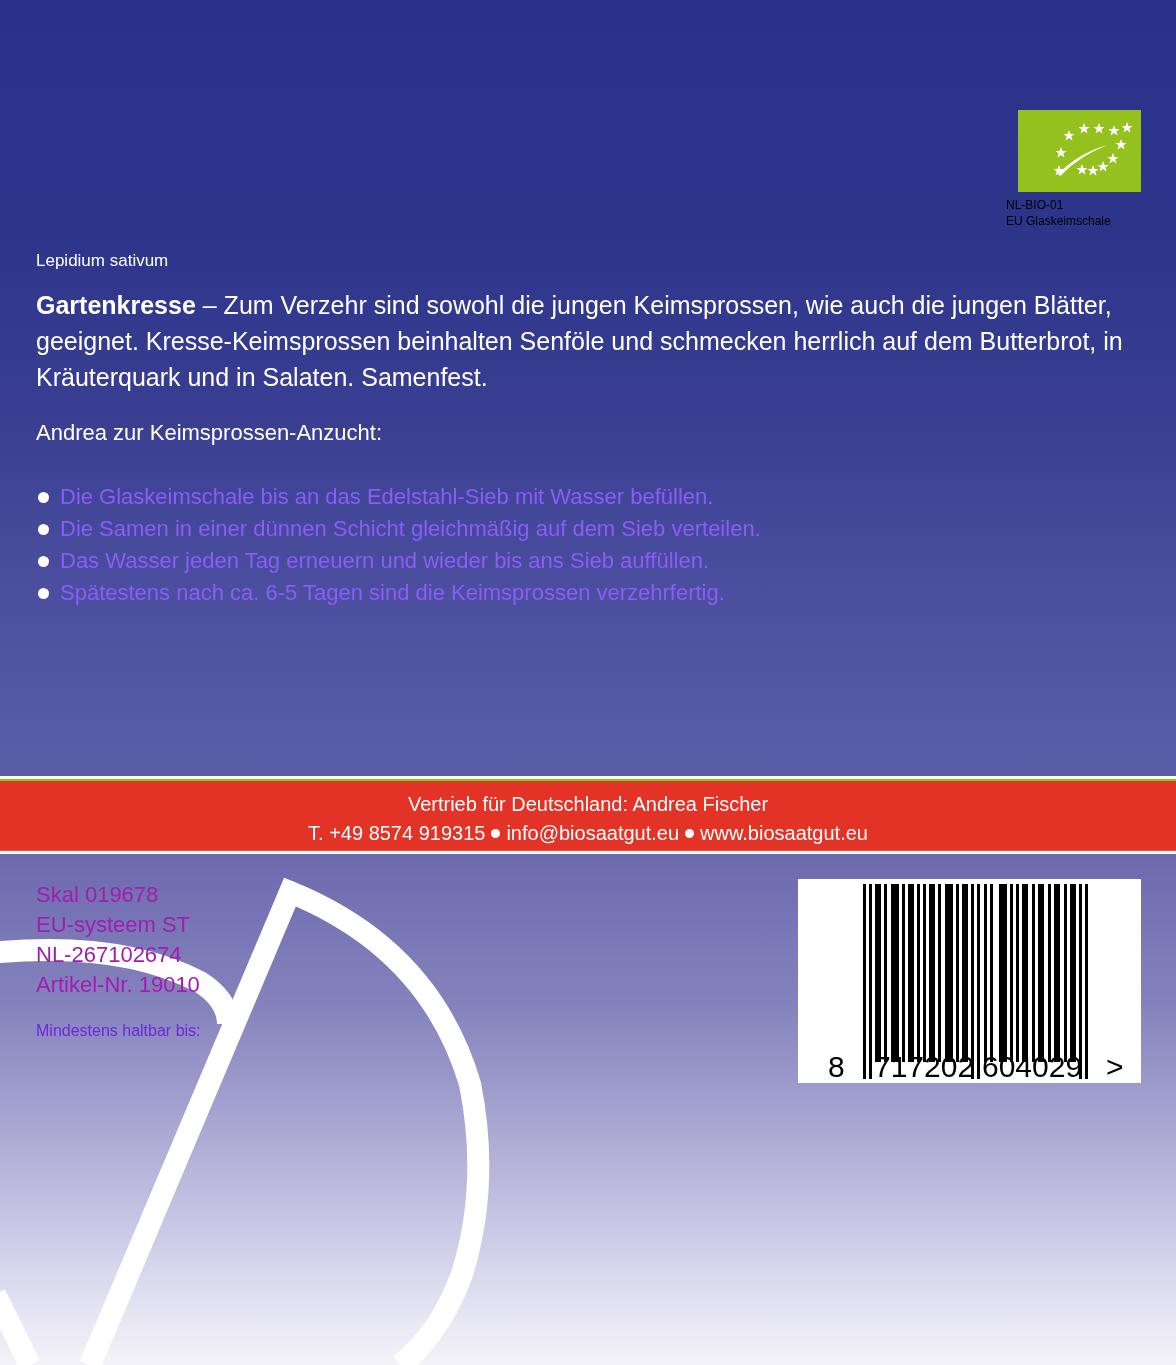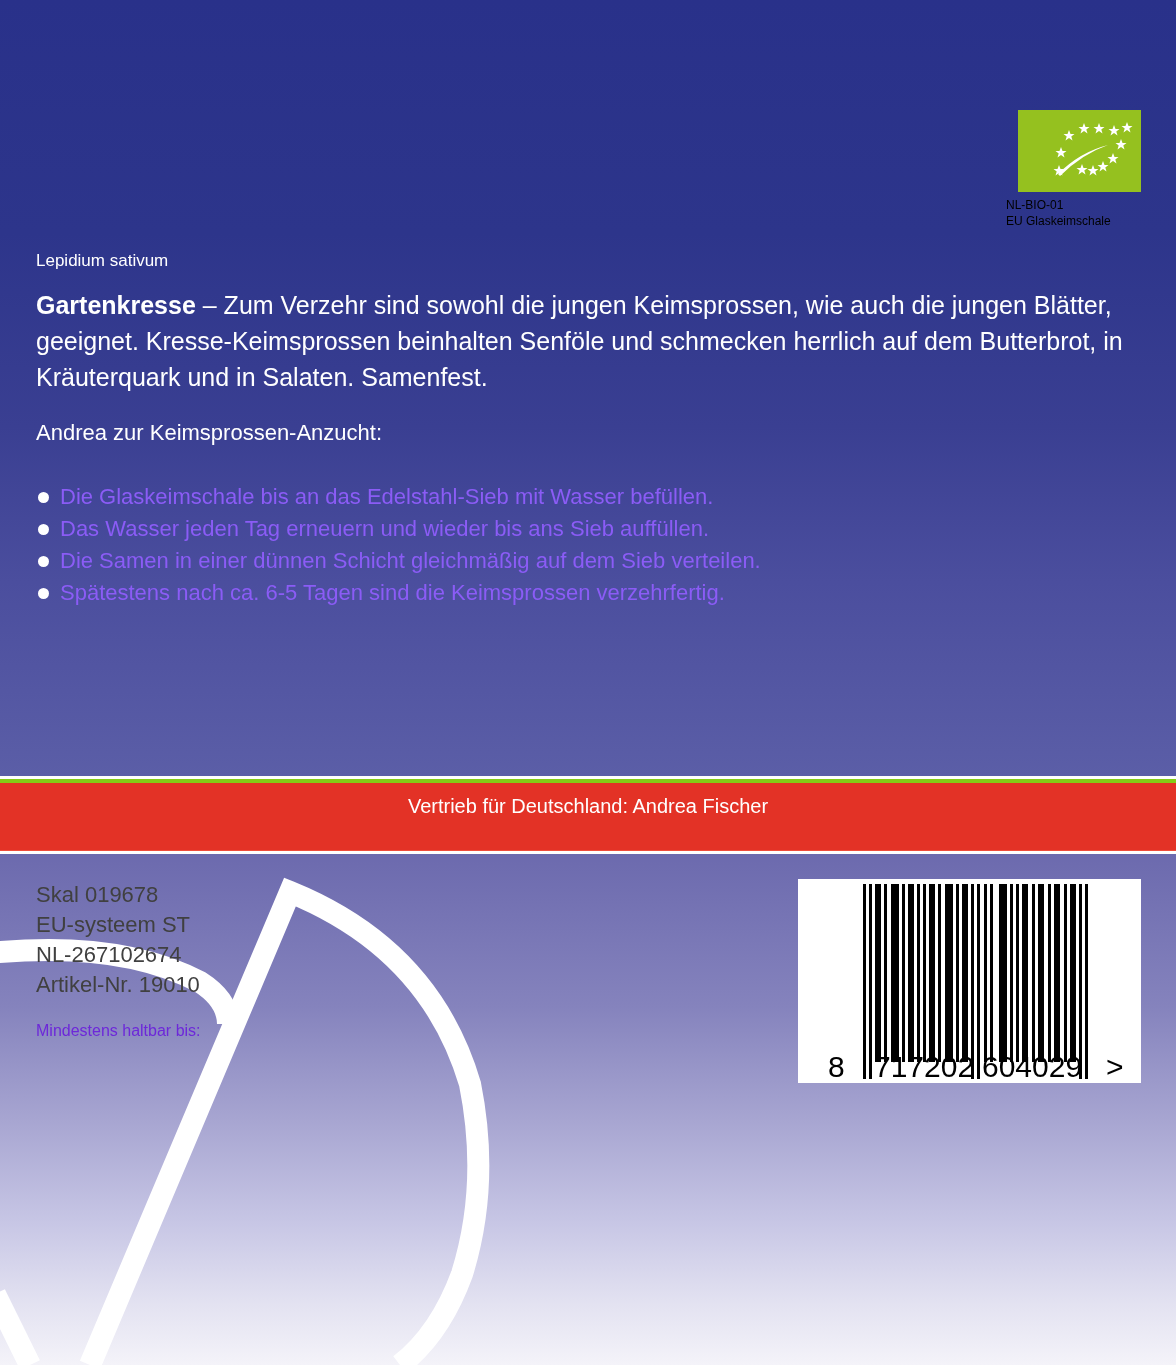--- a/index.html
+++ b/index.html
@@ -7,21 +7,21 @@
     width: 1176px; height: 1365px; position: relative; overflow: hidden;
     font-family: "Liberation Sans", sans-serif;
   }
   .bg-top {
     position: absolute; left: 0; top: 0; width: 1176px; height: 776px;
     background: linear-gradient(to bottom, #29318a 0%, #2d358b 30%, #3a3f92 55%, #4b4e9e 75%, #5b5ea7 100%);
   }
   .band-white-top { position: absolute; left: 0; top: 776px; width: 1176px; height: 3px; background: #ffffff; }
   .band-red {
     position: absolute; left: 0; top: 779px; width: 1176px; height: 72px;
-    background: #e33226; border-top: 4px solid #84cc16; border-bottom: 1px solid #f04d3a; box-sizing: border-box;
+    background: #e33226; border-top: 2px solid #84cc16; border-bottom: 1px solid #f04d3a; box-sizing: border-box;
     color: #ffffff; text-align: center; font-size: 20px; line-height: 29px;
     padding-top: 9px;
   }
   .band-white-bottom { position: absolute; left: 0; top: 851px; width: 1176px; height: 3px; background: #ffffff; }
   .bg-bottom {
     position: absolute; left: 0; top: 854px; width: 1176px; height: 511px;
     background: linear-gradient(to bottom, #6c6aae 0%, #8583bd 30%, #a7a5d1 52%, #c7c6e5 72%, #e3e2f1 88%, #f4f3f9 100%);
   }
   .lineart { position: absolute; left: 0; top: 854px; width: 1176px; height: 511px; }
 
@@ -37,21 +37,21 @@
   .desc b { font-weight: bold; }
   .tips-title { position: absolute; left: 36px; top: 420px; color: #ffffff; font-size: 22px; }
   .tips { position: absolute; left: 36px; top: 481px; margin: 0; padding: 0; list-style: none; color: #8b5cf6; font-size: 22px; line-height: 32px; }
   .tips li { position: relative; padding-left: 24px; white-space: nowrap; }
   .tips li::before {
     content: ""; position: absolute; left: 2px; top: 11px; width: 11px; height: 11px; border-radius: 50%; background: #ffffff;
   }
 
   .contact-sep { display: inline-block; width: 9px; height: 9px; border-radius: 50%; background: #fff; margin: 0 6px 3px 6px; vertical-align: middle; }
 
-  .cert { position: absolute; left: 36px; top: 880px; color: #404040; font-size: 22px; line-height: 30px; }
+  .cert { position: absolute; left: 36px; top: 880px; color: #a21caf; font-size: 22px; line-height: 30px; }
   .best-before { position: absolute; left: 36px; top: 1022px; color: #6d28d9; font-size: 16px; }
 
   .barcode-box { position: absolute; left: 798px; top: 879px; width: 343px; height: 204px; background: #ffffff; }
   .barcode-box svg { position: absolute; left: 0; top: 0; }
 </style>
 </head>
 <body>
 
 <div class="bg-top"></div>
 
@@ -78,28 +78,31 @@
   <div>NL-BIO-01</div>
   <div>EU Glaskeimschale</div>
 </div>
 
 <div class="latin">Lepidium sativum</div>
 <div class="desc"><b>Gartenkresse</b><span> – Zum Verzehr sind sowohl die jungen Keimsprossen, wie auch die jungen Blätter, geeignet. Kresse-Keimsprossen beinhalten Senföle und schmecken herrlich auf dem Butterbrot, in Kräuterquark und in Salaten. Samenfest.</span></div>
 
 <div class="tips-title">Andrea zur Keimsprossen-Anzucht:</div>
 <ul class="tips">
   <li>Die Glaskeimschale bis an das Edelstahl-Sieb mit Wasser befüllen.</li>
+  <li>Die Samen in einer dünnen Schicht gleichmäßig auf dem Sieb verteilen.</li>
   <li>Das Wasser jeden Tag erneuern und wieder bis ans Sieb auffüllen.</li>
-  <li>Die Samen in einer dünnen Schicht gleichmäßig auf dem Sieb verteilen.</li>
   <li>Spätestens nach ca. 6-5 Tagen sind die Keimsprossen verzehrfertig.</li>
 </ul>
 
 <div class="band-white-top"></div>
 <div class="band-red">
   <div>Vertrieb für Deutschland:  Andrea Fischer</div>
+  <div>
+    <span>T. +49 8574 919315</span><span class="contact-sep"></span><span>info@biosaatgut.eu</span><span class="contact-sep"></span><span>www.biosaatgut.eu</span>
+  </div>
 </div>
 <div class="band-white-bottom"></div>
 
 <div class="bg-bottom"></div>
 <svg class="lineart" width="1176" height="511" viewBox="0 0 1176 511">
   <g fill="none" stroke="#ffffff" stroke-width="22" stroke-linejoin="miter">
 
     <path d="M-10,99 Q120,86 200,128 Q228,146 228,170"></path>
 
     <path d="M-5,440 L30,511"></path>

